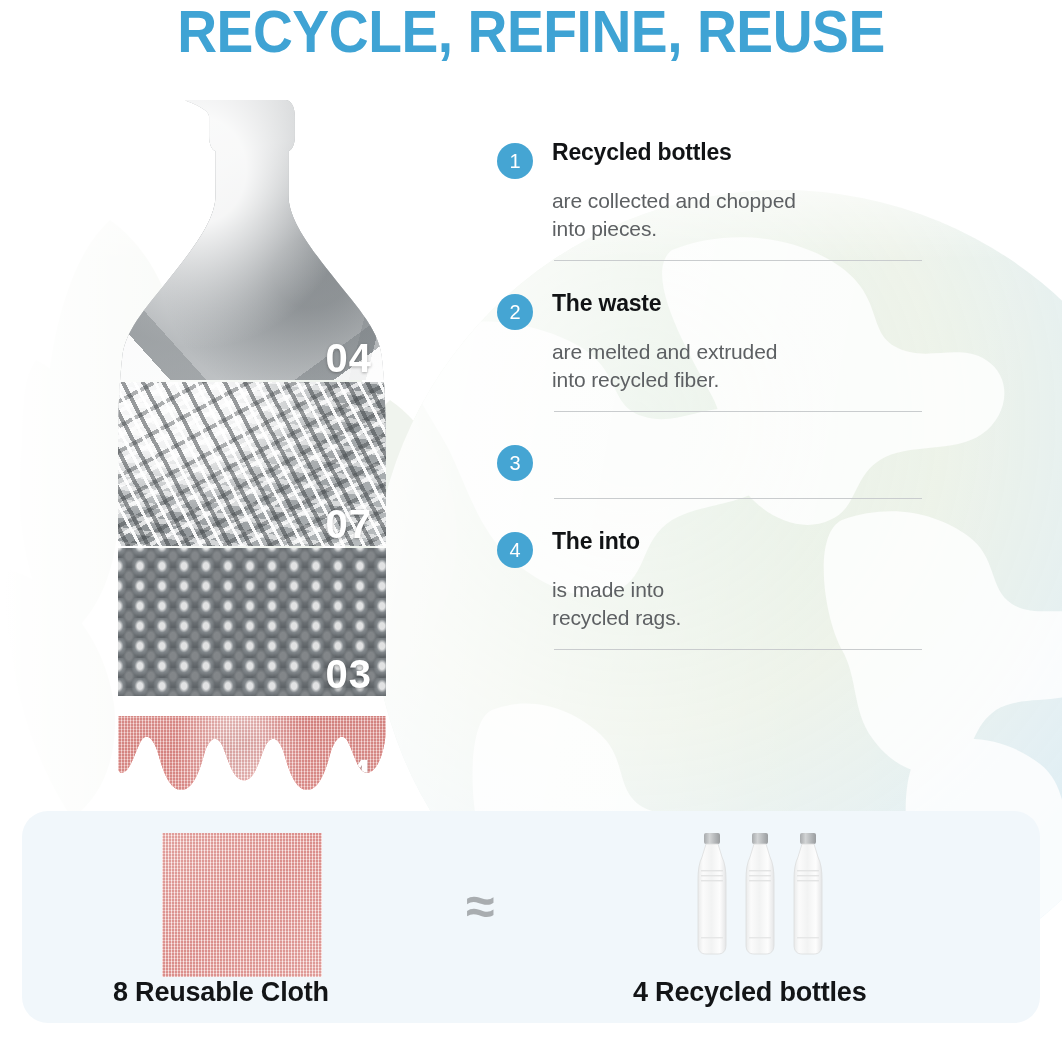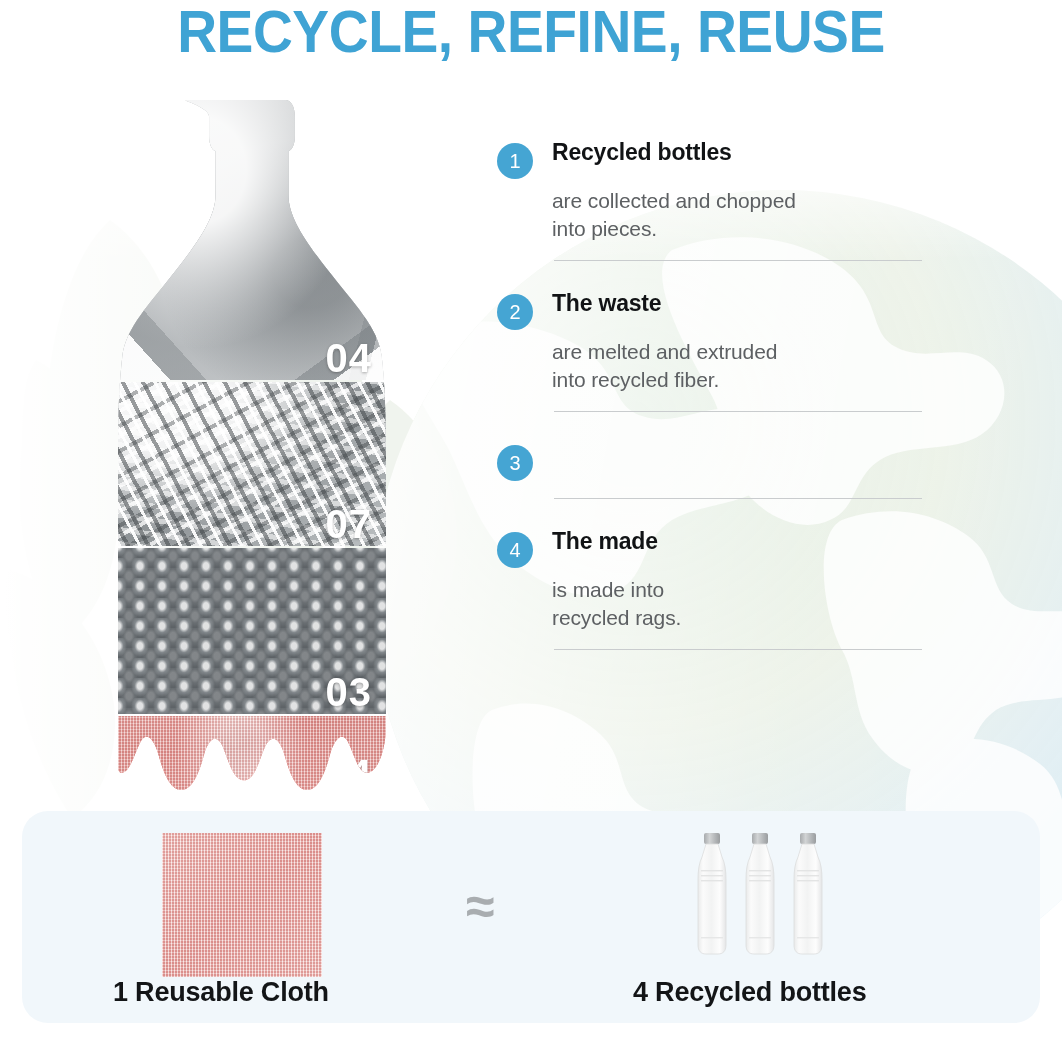--- a/index.html
+++ b/index.html
@@ -283,21 +283,21 @@
 
     <div class="bottle-shape" style="clip-path:url(#bottleClip); -webkit-clip-path:url(#bottleClip);">
       <div class="seg" style="top:0; height:280px;">
         <div class="tex01"></div>
         <div class="seg-num">04</div>
       </div>
       <div class="seg" style="top:282px; height:164px;">
         <div class="tex02"></div>
         <div class="seg-num">07</div>
       </div>
-      <div class="seg" style="top:448px; height:166px;">
+      <div class="seg" style="top:448px; height:148px;">
         <div class="tex03"></div>
         <div class="seg-num">03</div>
       </div>
       <div class="seg" style="top:616px; height:74px;">
         <div class="tex04"></div>
         <div class="seg-num" style="bottom:-4px;">04</div>
       </div>
     </div>
   </div>
 
@@ -329,21 +329,21 @@
       <div class="step-head">
         <div class="badge">3</div>
       </div>
       <div class="step-rule"></div>
     </div>
     <div class="step-gap"></div>
 
     <div class="step">
       <div class="step-head">
         <div class="badge">4</div>
-        <div class="step-title">The made</div>
+        <div class="step-title">The into</div>
       </div>
       <div class="step-body" style="white-space:pre-line">is made into
 recycled rags.</div>
       <div class="step-rule"></div>
     </div>
   </div>
 
   <div class="compare-card"></div>
 
   <div class="cloth-swatch"></div>
@@ -390,16 +390,16 @@
         <rect x="12" y="6" width="16" height="11" rx="2" fill="url(#capGrad)"></rect>
         <path d="M14 17 L26 17 L30 30 C33 36 34 44 34 52 L34 118 C34 124 31 127 26 127 L14 127 C9 127 6 124 6 118 L6 52 C6 44 7 36 10 30 Z" fill="url(#bodyGrad)" stroke="#dcdddd" stroke-width="0.8"></path>
         <rect x="9" y="43" width="22" height="1.4" fill="#e3e4e4"></rect>
         <rect x="9" y="48" width="22" height="1.4" fill="#e3e4e4"></rect>
         <rect x="9" y="53" width="22" height="1.4" fill="#e3e4e4"></rect>
         <rect x="9" y="110" width="22" height="1.4" fill="#e6e7e7"></rect>
       </g>
     </g>
   </svg>
 
-  <div class="compare-label label-cloth">1 Reusable Cloth</div>
+  <div class="compare-label label-cloth">8 Reusable Cloth</div>
   <div class="compare-label label-bottles">4 Recycled bottles</div>
 
 </div>
 
 </body></html>

